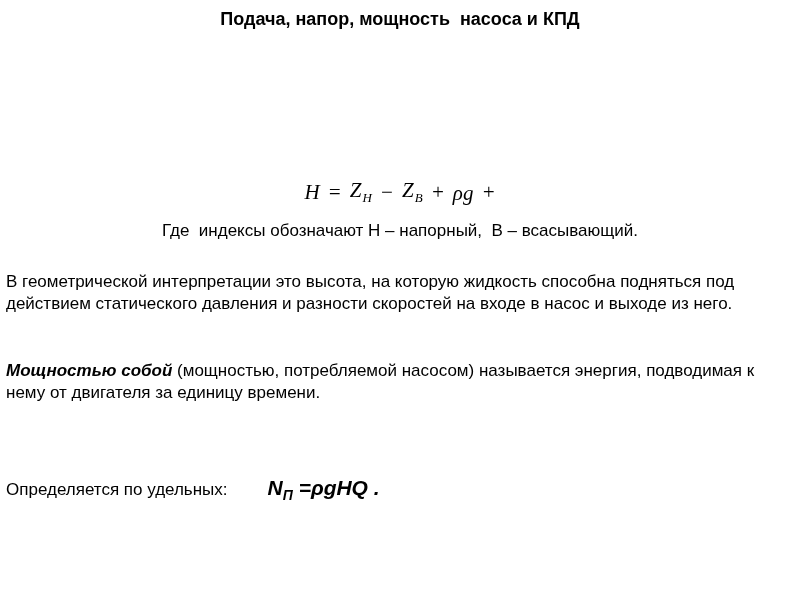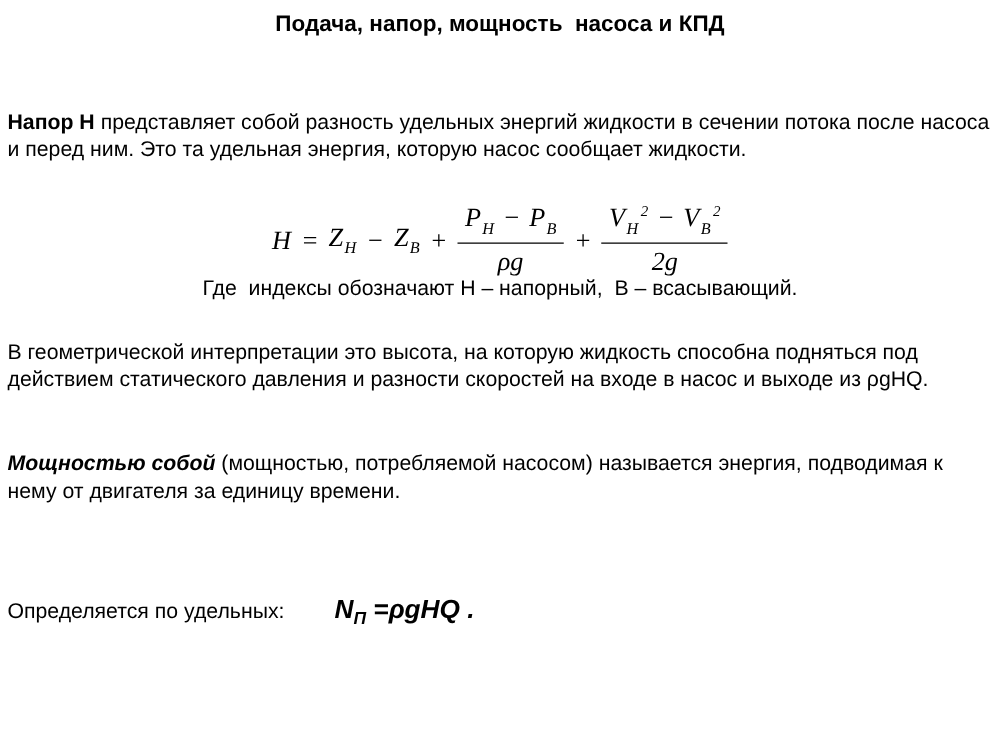--- a/index.html
+++ b/index.html
@@ -89,42 +89,36 @@
   .p7-formula sub { font-size:14px; }
 </style>
 </head>
 <body>
 
 <div class="page">
 
   <div class="title">Подача, напор, мощность  насоса и КПД</div>
 
 
-  <p class="txt p2"><span class="lead-b">Напор Н</span><span> представляет собой разность удельных энергий жидкости в сечении потока после насоса и перед ним. Это та удельная энергия, которую насос сообщает жидкости.</span></p>
 
   <div class="formula-row">
     <span class="ftok">H</span>
     <span class="ftok">=</span>
     <span class="ftok"><span>Z</span><sub class="fsub">Н</sub></span>
     <span class="ftok">−</span>
     <span class="ftok"><span>Z</span><sub class="fsub">В</sub></span>
     <span class="ftok">+</span>
     <span class="frac">
-      <span class="num"><span><span>P</span><sub class="fsub">Н</sub></span><span class="mop">−</span><span><span>P</span><sub class="fsub">В</sub></span></span>
       <span class="den">ρg</span>
     </span>
     <span class="ftok">+</span>
-    <span class="frac">
-      <span class="num"><span><span>V</span><sub class="fsub">Н</sub><sup class="fsup">2</sup></span><span class="mop">−</span><span><span>V</span><sub class="fsub">В</sub><sup class="fsup">2</sup></span></span>
-      <span class="den">2g</span>
-    </span>
   </div>
 
   <p class="txt p3">Где  индексы обозначают Н – напорный,  В – всасывающий.</p>
 
-  <p class="txt p4">В геометрической интерпретации это высота, на которую жидкость способна подняться под действием статического давления и разности скоростей на входе в насос и выходе из ρgHQ.</p>
+  <p class="txt p4">В геометрической интерпретации это высота, на которую жидкость способна подняться под действием статического давления и разности скоростей на входе в насос и выходе из него.</p>
 
   <p class="txt p5"><span class="lead-bi">Мощностью собой</span><span> (мощностью, потребляемой насосом) называется энергия, подводимая к нему от двигателя за единицу времени.</span></p>
 
 
   <p class="txt p7"><span>Определяется по удельных:</span><span class="p7-formula"><span>N</span><sub>П</sub><span> =ρgHQ .</span></span></p>
 
 </div>
 
 </body></html>

